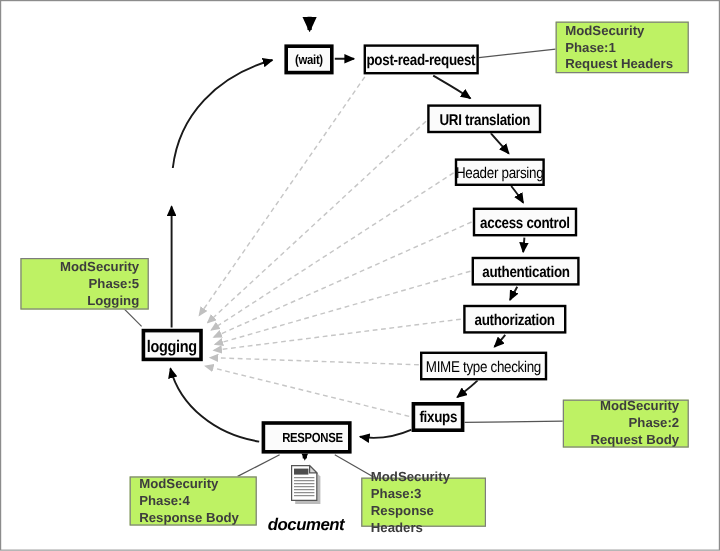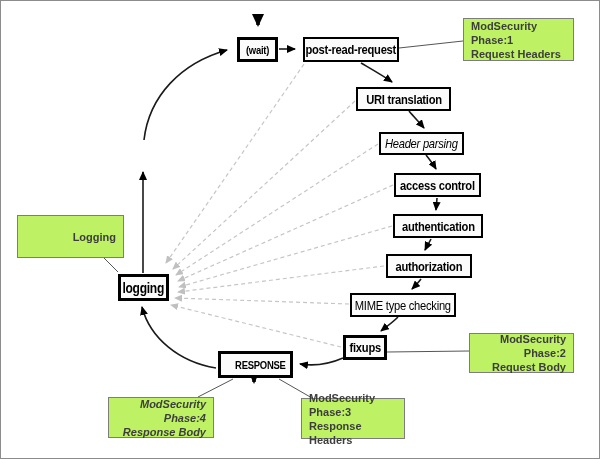--- a/index.html
+++ b/index.html
@@ -21,21 +21,21 @@
   .flow-node.big  { font-size:11px; letter-spacing:0.2px;padding-left:10px; }
 
   .callout {
     position:absolute; box-sizing:border-box;
     background:#bef264; border:1px solid #7d7d7d;
     color:#3d3d3d; font-weight:bold; font-size:11px; line-height:14px;
     display:flex; flex-direction:column; justify-content:center;
     padding:16px 7px;
   }
   .callout.align-right { text-align:right; }
-  .callout.align-center { text-align:right;font-style:italic; }
+  .callout.align-center { text-align:left; }
 
   .doc-wrap { position:absolute; left:212px; top:386px; width:84px; text-align:center; }
   .doc-label {
     font-weight:bold; font-style:italic; font-size:14px; color:#000;
     letter-spacing:-0.4px; margin-top:1px;
   }
 </style>
 </head>
 <body>
 
@@ -99,21 +99,21 @@
   </div>
 
   <div class="flow-node" style="left:302px; top:36px; width:96px; height:25px;">
     <span class="lbl">post-read-request</span>
   </div>
 
   <div class="flow-node" style="left:355px; top:86px; width:95px; height:24px;">
     <span class="lbl">URI translation</span>
   </div>
 
-  <div class="flow-node light" style="left:378px; top:131px; width:85px; height:23px;font-style:italic;">
+  <div class="flow-node light" style="left:378px; top:131px; width:75px; height:23px;">
     <span class="lbl">Header parsing</span>
   </div>
 
   <div class="flow-node" style="left:393px; top:172px; width:87px; height:24px;">
     <span class="lbl">access control</span>
   </div>
 
   <div class="flow-node" style="left:392px; top:213px; width:90px; height:24px;">
     <span class="lbl">authentication</span>
   </div>
@@ -153,17 +153,36 @@
     <span>ModSecurity Phase:3</span>
     <span>Response Headers</span>
   </div>
 
   <div class="callout align-center" style="left:107px; top:396px; width:106px; height:41px;">
     <span>ModSecurity Phase:4</span>
     <span>Response Body</span>
   </div>
 
   <div class="callout align-right" style="left:16px; top:214px; width:107px; height:43px;">
+    <span>ModSecurity Phase:5</span>
     <span>Logging</span>
   </div>
 
+  <div class="doc-wrap">
+    <svg width="30" height="36" viewBox="0 0 30 36" xmlns="http://www.w3.org/2000/svg">
+      <path d="M6,4 h15 l6,6 v23 h-21 z" fill="#bbb" stroke="none"></path>
+      <path d="M3,1 h15 l6,6 v23 h-21 z" fill="#fff" stroke="#555" stroke-width="1"></path>
+      <path d="M18,1 l6,6 h-6 z" fill="#d8d8d8" stroke="#555" stroke-width="1"></path>
+      <rect x="5" y="3.5" width="12" height="5" fill="#4d4d4d"></rect>
+      <g stroke="#8f8f8f" stroke-width="1">
+        <line x1="5" y1="11" x2="22" y2="11"></line>
+        <line x1="5" y1="13.5" x2="22" y2="13.5"></line>
+        <line x1="5" y1="16" x2="22" y2="16"></line>
+        <line x1="5" y1="18.5" x2="22" y2="18.5"></line>
+        <line x1="5" y1="21" x2="22" y2="21"></line>
+        <line x1="5" y1="23.5" x2="22" y2="23.5"></line>
+        <line x1="5" y1="26" x2="22" y2="26"></line>
+      </g>
+    </svg>
+    <div class="doc-label">document</div>
+  </div>
 
 </div>
 
 </body></html>

